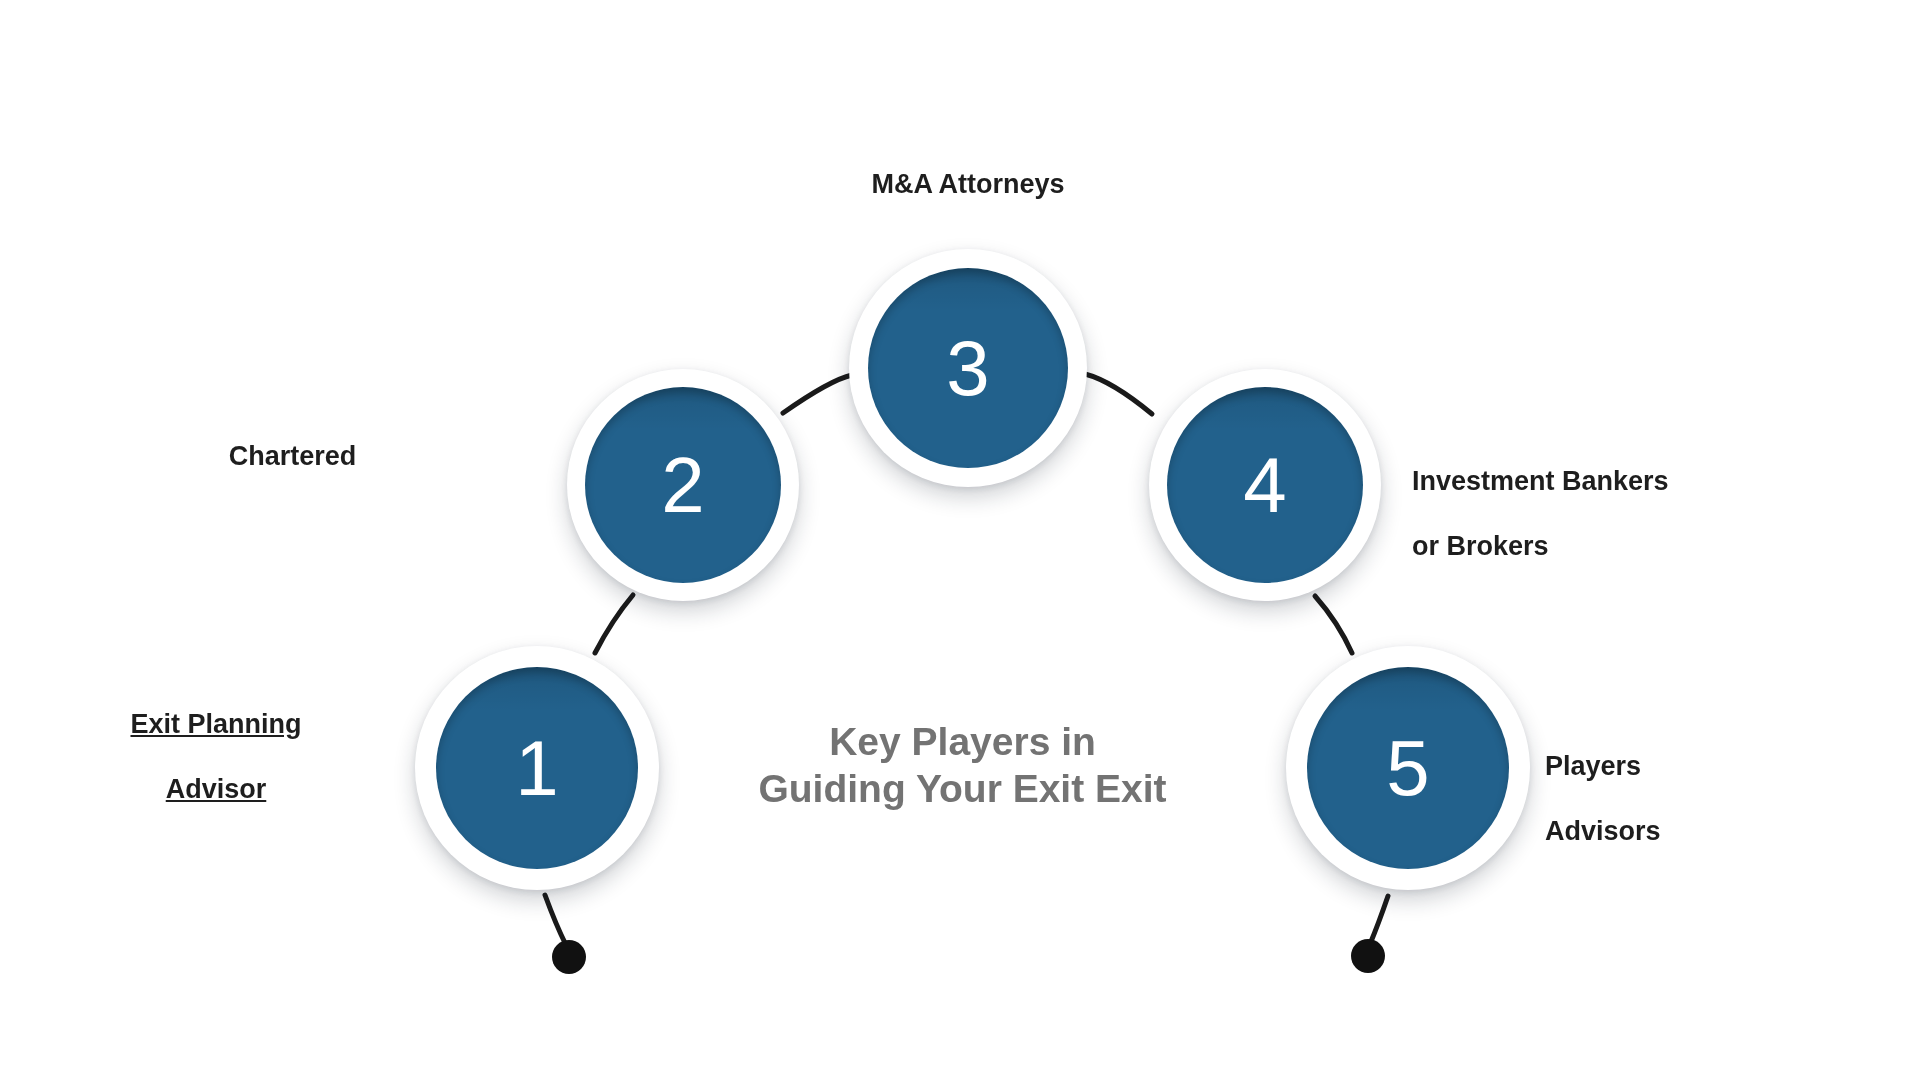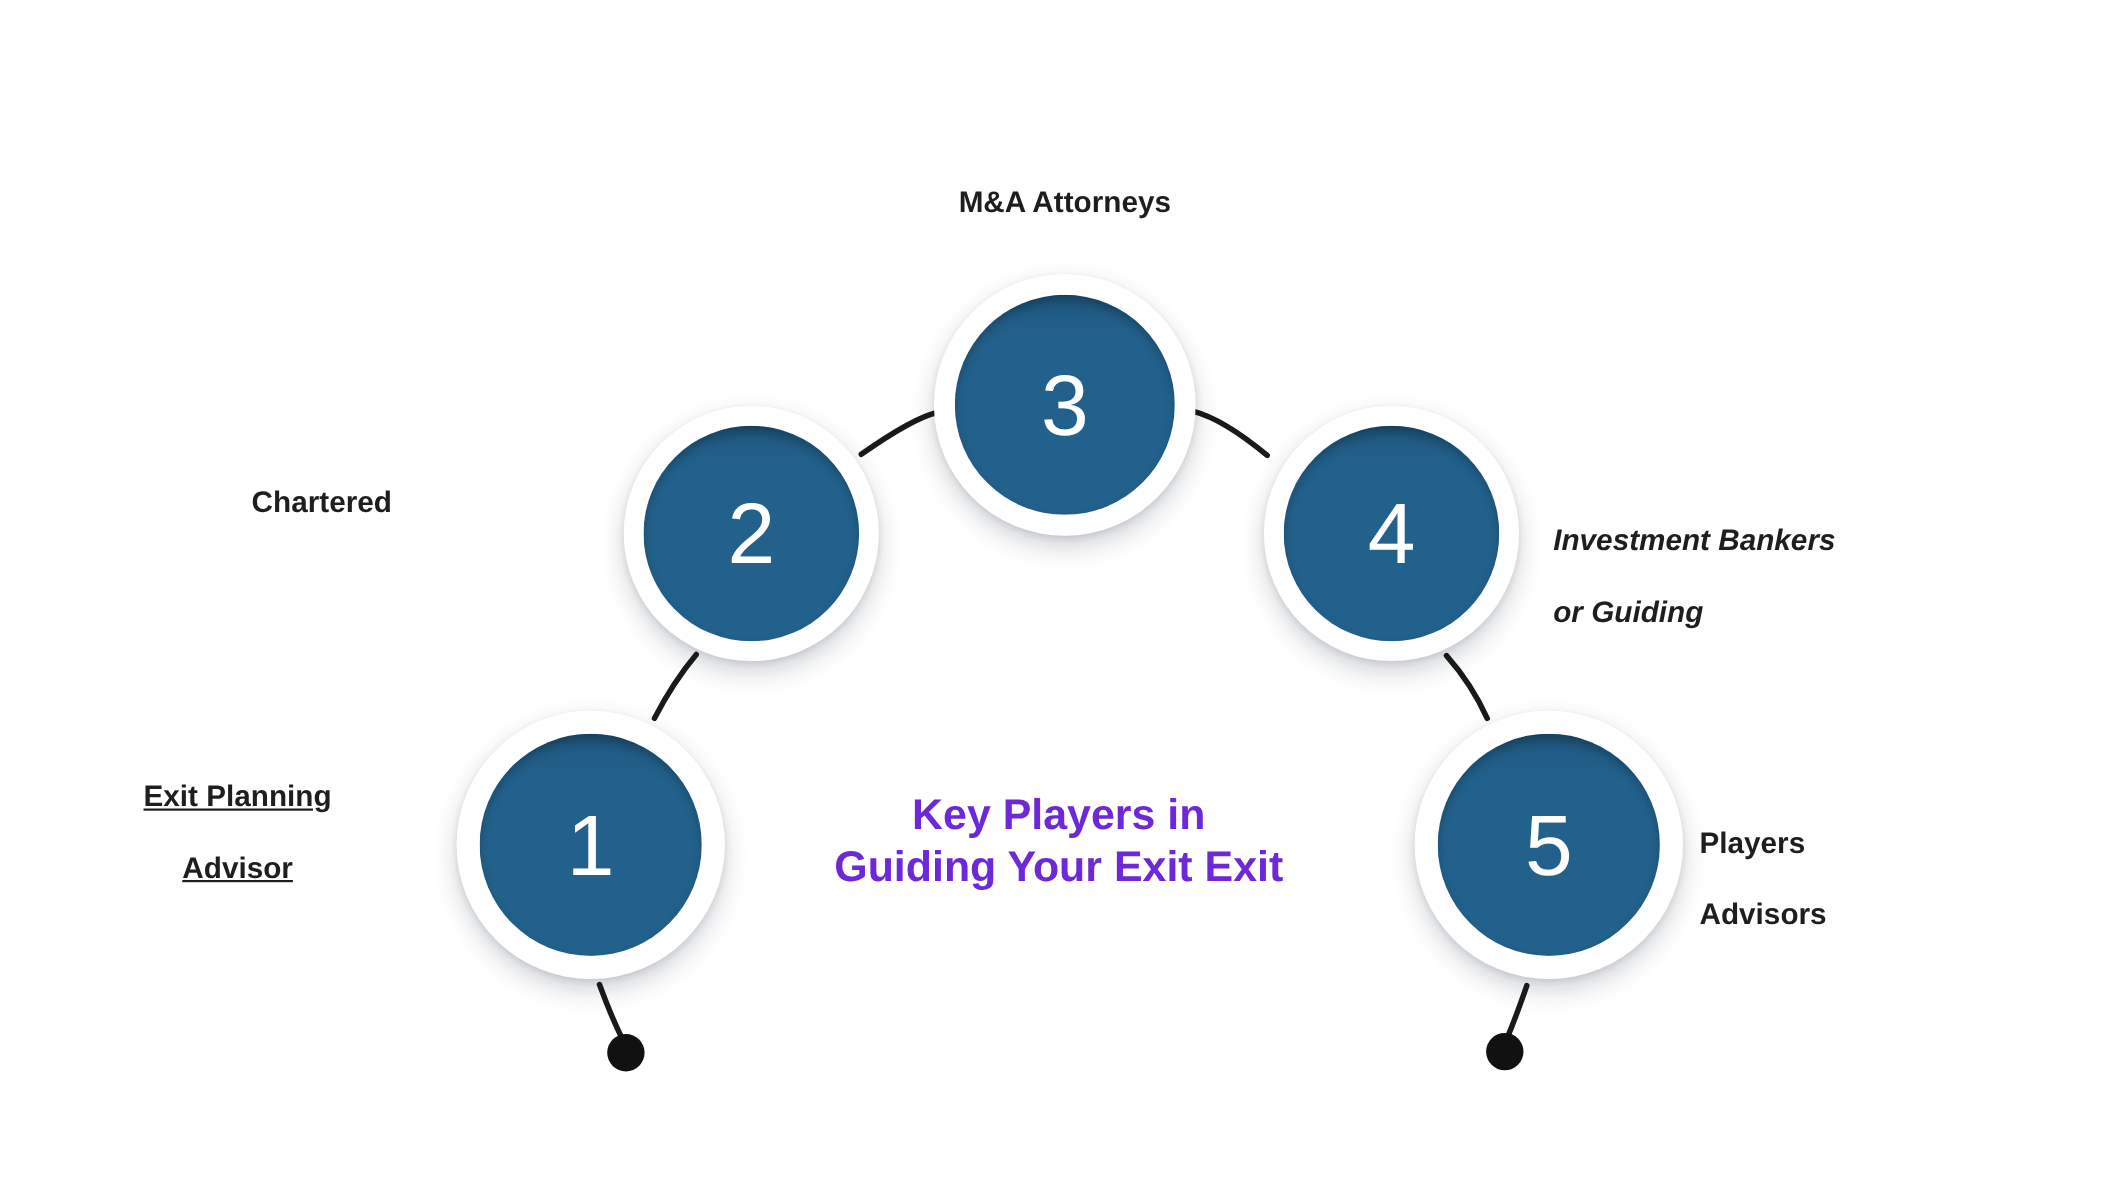--- a/index.html
+++ b/index.html
@@ -113,40 +113,39 @@
   
   #label-1 {
     left: 60px;
     top: 676px;
     width: 312px;
     text-decoration: underline;
   }
   
   #label-4 {
     left: 1412px;
-    top: 443px;
+    top: 433px;
     width: 470px;
-    font-style: italic;
   }
   
   #label-5 {
     left: 1545px;
     top: 718px;
     width: 320px;
   }
 
   
   #center-title {
     position: absolute;
     z-index: 4;
     left: 690px;
     top: 718px;
     width: 545px;
     text-align: center;
-    color: #6d28d9;
+    color: #737373;
     font-weight: bold;
     font-size: 39px;
     line-height: 1.21;
   }
   #center-title .t-line { display: block; }
 </style>
 </head>
 <body>
 
 <div id="stage">
@@ -200,21 +199,21 @@
     <span>Chartered</span><br>
   </div>
 
   <div class="label right-align" id="label-1">
     <span>Exit Planning</span><br>
     <span>Advisor</span>
   </div>
 
   <div class="label left-align" id="label-4">
     <span>Investment Bankers</span><br>
-    <span>or Guiding</span>
+    <span>or Brokers</span>
   </div>
 
   <div class="label left-align" id="label-5">
     <span>Players</span><br>
     <span>Advisors</span>
   </div>
 
   <div id="center-title">
     <span class="t-line">Key Players in</span>
     <span class="t-line">Guiding Your Exit Exit</span>

